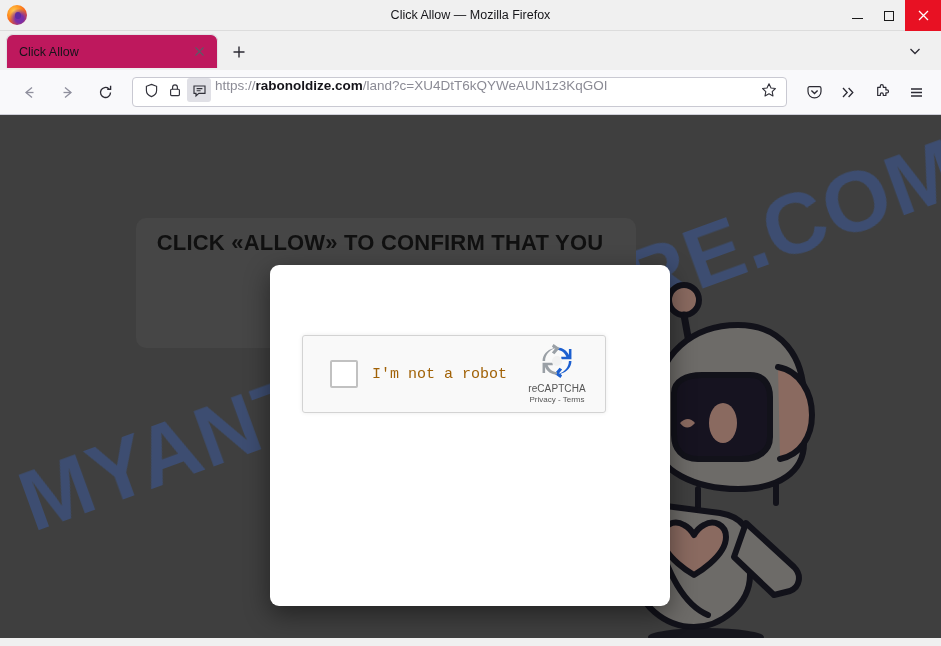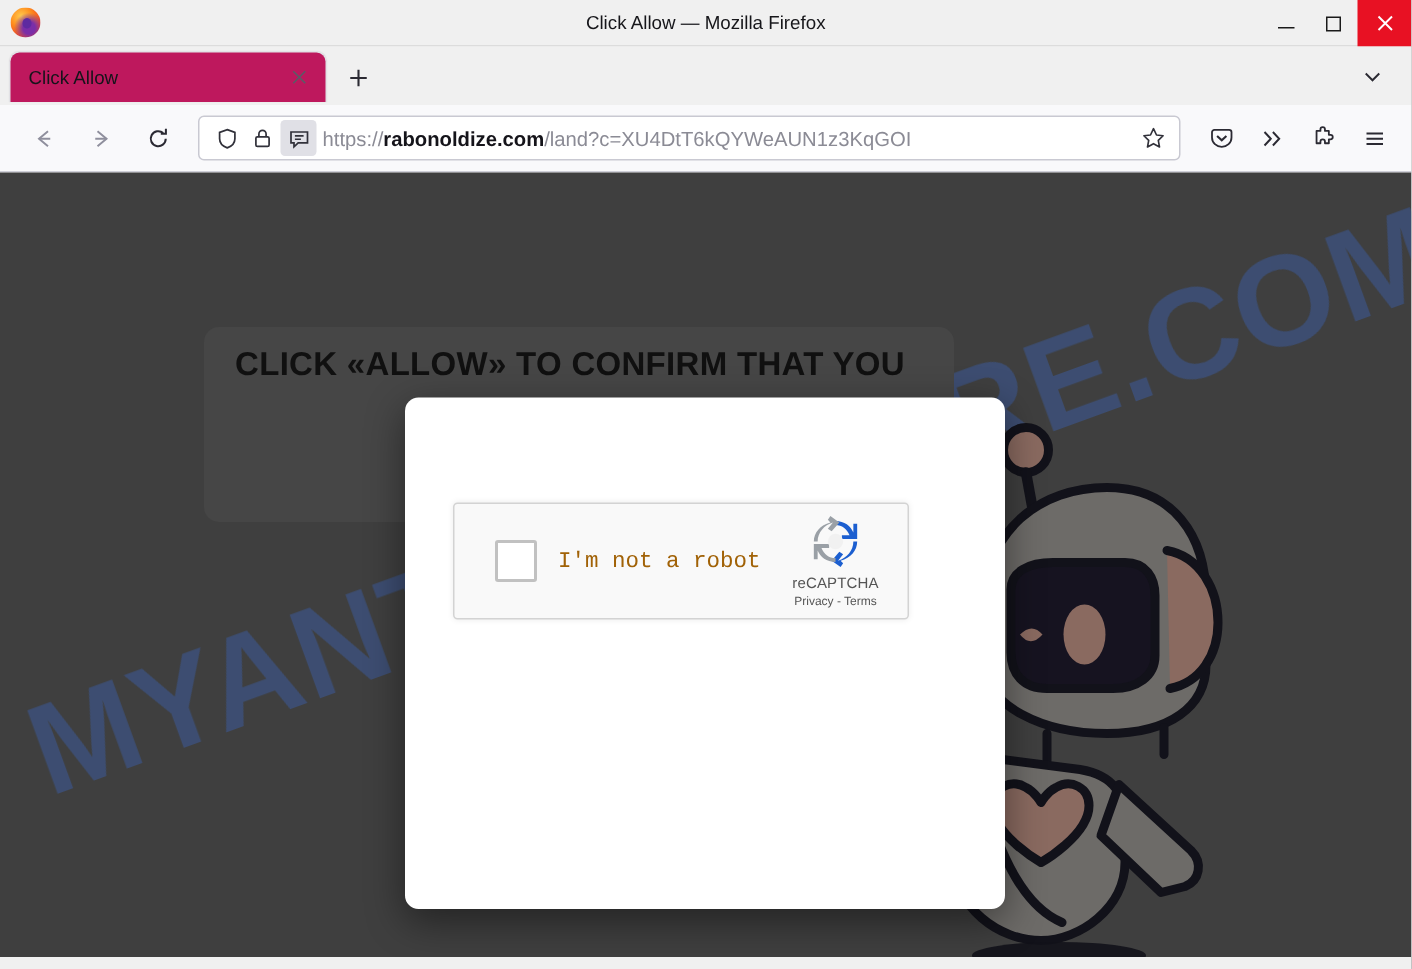--- a/index.html
+++ b/index.html
@@ -75,21 +75,21 @@
     display: flex; align-items: center;
   }
   .navbtn { width: 34px; height: 32px; display: flex; align-items: center; justify-content: center; margin-left: 4px; }
   .navbtn.dim { color: #8f8f9d; }
   .navbtn.on  { color: #2b2a33; }
   .navbtn:first-child { margin-left: 12px; }
 
   .urlbar {
     flex: 1; height: 30px; margin: 0 10px 0 10px;
     background: #ffffff; border: 1px solid #c9c9d2; border-radius: 4px;
-    display: flex; align-items: center; padding: 0 4px 0 6px;
+    display: flex; padding: 0 4px 0 6px;
     min-width: 0;
   }
   .ub-icon { width: 24px; height: 24px; display: flex; align-items: center; justify-content: center; color: #31313a; flex: none; }
   .ub-icon.notif-active { background: #e0e0e6; border-radius: 3px; }
   .ub-url {
     flex: 1; min-width: 0; margin-left: 4px;
     font-size: 13.5px; color: #8b8b95; white-space: nowrap; overflow: hidden;
   }
   .ub-url b { color: #15141a; font-weight: 700; }
   .ub-star { width: 26px; height: 24px; display: flex; align-items: center; justify-content: center; color: #31313a; flex: none; }

